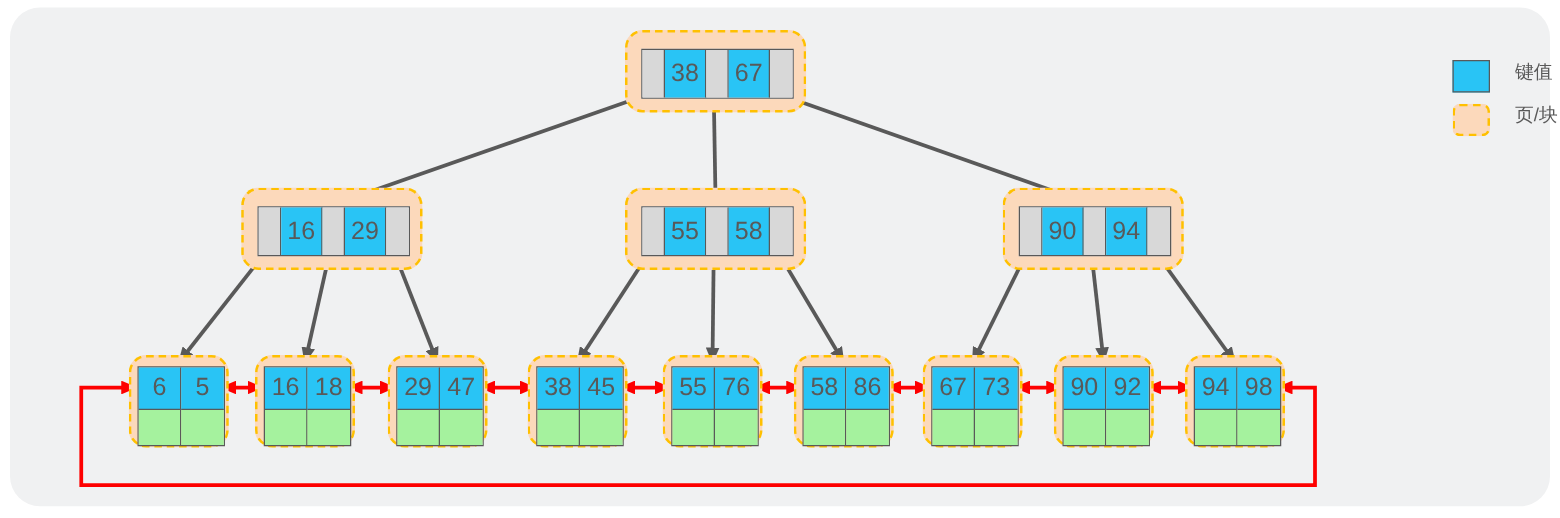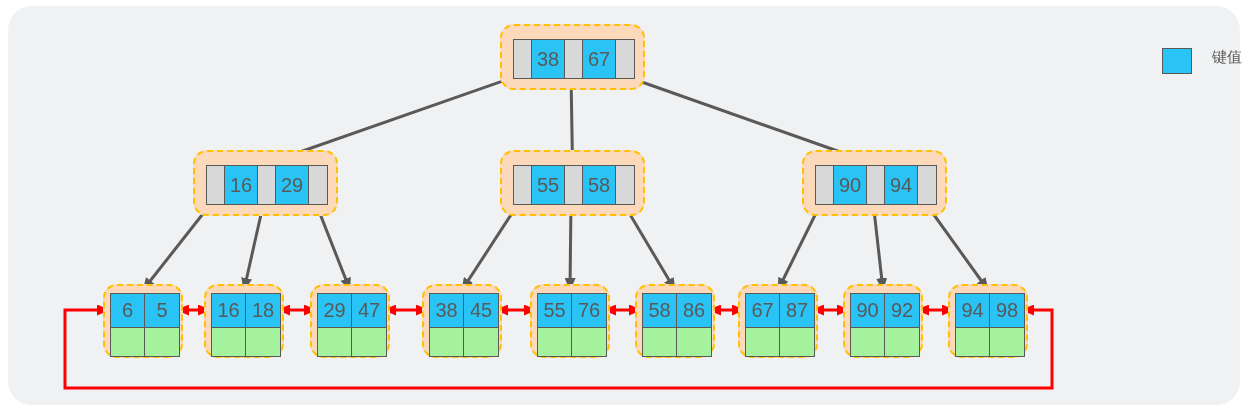--- a/index.html
+++ b/index.html
@@ -172,21 +172,21 @@
       <div class="leafgrid">
         <div class="cell kc br bb">58</div>
         <div class="cell kc bb">86</div>
         <div class="cell dc br"></div>
         <div class="cell dc"></div>
       </div>
     </div>
     <div class="page leaf" style="left: 738px; top: 284px; width: 80px; height: 74px;">
       <div class="leafgrid">
         <div class="cell kc br bb">67</div>
-        <div class="cell kc bb">87</div>
+        <div class="cell kc bb">73</div>
         <div class="cell dc br"></div>
         <div class="cell dc"></div>
       </div>
     </div>
     <div class="page leaf" style="left: 843px; top: 284px; width: 80px; height: 74px;">
       <div class="leafgrid">
         <div class="cell kc br bb">90</div>
         <div class="cell kc bb">92</div>
         <div class="cell dc br"></div>
         <div class="cell dc"></div>
@@ -200,13 +200,17 @@
         <div class="cell dc"></div>
       </div>
     </div>
   </div>
 
 <div class="legend" id="legend">
     <div class="legend-row">
       <span class="swatch key-s"></span>
       <span class="legend-label">键值</span>
     </div>
+    <div class="legend-row">
+      <span class="swatch page-s"></span>
+      <span class="legend-label">页/块</span>
+    </div>
   </div>
 
 </body></html>

